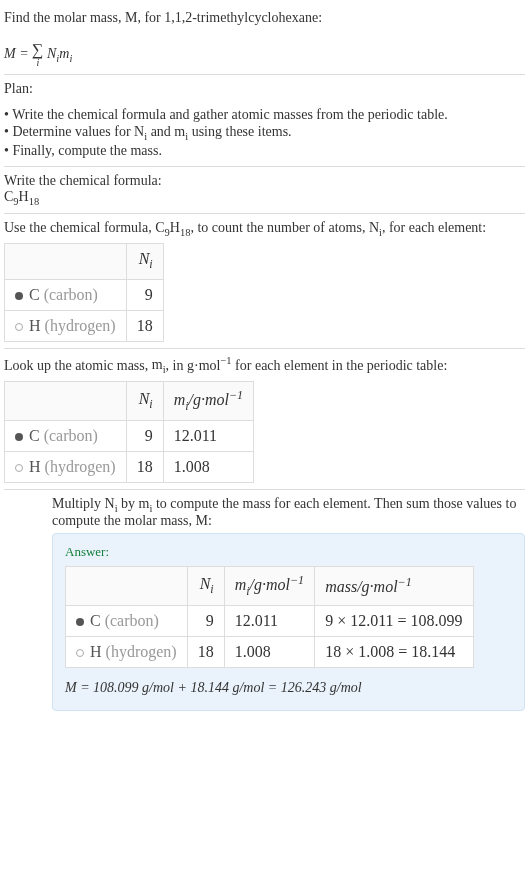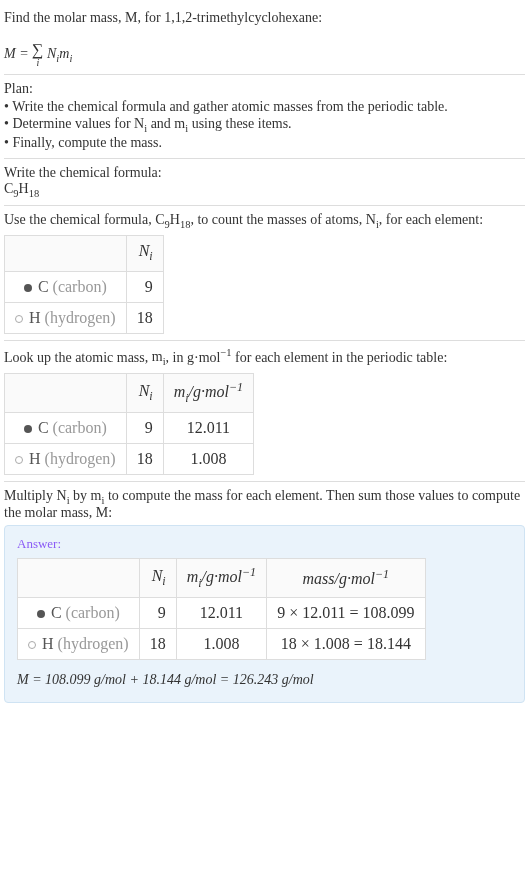--- a/index.html
+++ b/index.html
@@ -19,32 +19,32 @@
 .question-line { margin-bottom: 16px; }
 .formula-line {
   font-family: Georgia, serif;
   font-style: italic;
 }
 .sum { display:inline-block; vertical-align: middle; text-align:center; line-height:1; }
 .sum .sigma { font-size: 16px; font-style: normal; }
 .sum .idx { font-size: 10px; display:block; font-style: italic; }
 sub { font-size: 0.75em; }
 sup { font-size: 0.75em; }
-.plan-list { margin-top:2px; }
+.plan-list { margin-top:10px; }
 .plan-list div { margin: 1px 0; }
 .chemf { font-family: Georgia, serif; }
 table {
   border-collapse: collapse;
   margin-top: 6px;
   font-size: 16px;
 }
 th, td {
   border: 1px solid #ddd;
   padding: 6px 10px;
-  text-align: center;
+  text-align: left;
 }
 th {
   font-weight: normal;
   font-style: italic;
   background: #fafafa;
 }
 td.num, th.num { text-align: right; }
 .el-dot {
   display:inline-block;
   width:8px; height:8px;
@@ -57,21 +57,21 @@
 .el-label { color:#999; }
 .el-sym { color:#555; font-weight:500; }
 .answer-box {
   background: #eaf3fb;
   border: 1px solid #cfe3f3;
   border-radius: 4px;
   padding: 10px 12px 14px;
   margin-top: 4px;
 }
 .answer-box .answer-label {
-  color: #8b5cf6;
+  color: #15803d;
   font-size: 13px;
   margin-bottom: 6px;
 }
 .answer-box table { background:#fff; }
 .ital { }
 </style>
 </head>
 <body>
 
 <div class="section">
@@ -96,21 +96,21 @@
 
 <div class="section">
   <div>Write the chemical formula:</div>
   <div class="chemf">
     <span>C</span><sub>9</sub><span>H</span><sub>18</sub>
   </div>
 </div>
 
 <div class="section">
   <div>
-    <span>Use the chemical formula, C</span><sub>9</sub><span>H</span><sub>18</sub><span>, to count the masses of atoms, </span><span class="ital">N<sub>i</sub></span><span>, for each element:</span>
+    <span>Use the chemical formula, C</span><sub>9</sub><span>H</span><sub>18</sub><span>, to count the number of atoms, </span><span class="ital">N<sub>i</sub></span><span>, for each element:</span>
   </div>
   <table>
     <tbody>
         <tr>
       <th></th>
       <th class="num"><span class="ital">N<sub>i</sub></span></th>
     </tr>
     <tr>
       <td><span class="el-dot el-c"></span><span class="el-sym">C</span> <span class="el-label">(carbon)</span></td>
       <td class="num">9</td>
@@ -141,21 +141,21 @@
     </tr>
     <tr>
       <td><span class="el-dot el-h"></span><span class="el-sym">H</span> <span class="el-label">(hydrogen)</span></td>
       <td class="num">18</td>
       <td>1.008</td>
     </tr>
   </tbody>
     </table>
 </div>
 
-<div class="section" style="border-bottom:none;">
+<div class="section" style="border-bottom:none;margin-left:48px;">
   <div>
     <span>Multiply </span><span class="ital">N<sub>i</sub></span><span> by </span><span class="ital">m<sub>i</sub></span><span> to compute the mass for each element. Then sum those values to compute the molar mass, </span><span class="ital">M</span><span>:</span>
   </div>
   <div class="answer-box">
     <div class="answer-label">Answer:</div>
     <table>
       <tbody>
           <tr>
         <th></th>
         <th class="num"><span class="ital">N<sub>i</sub></span></th>

